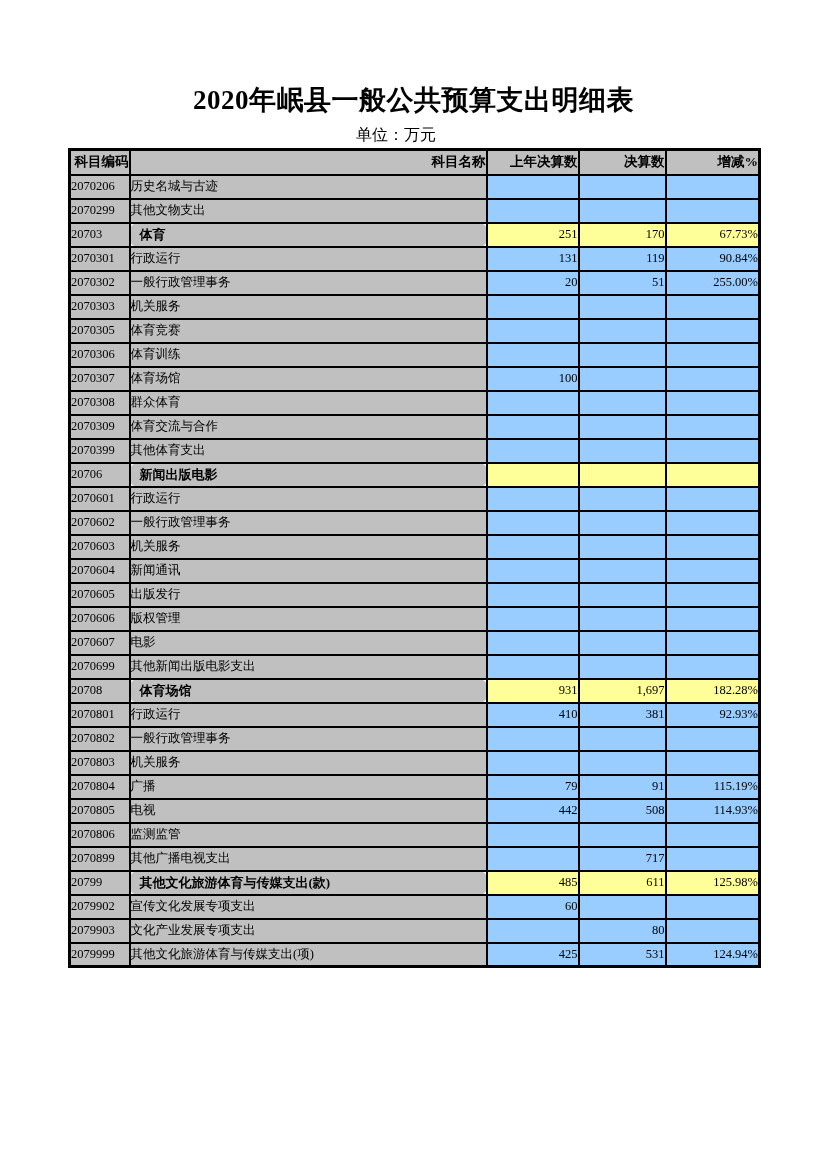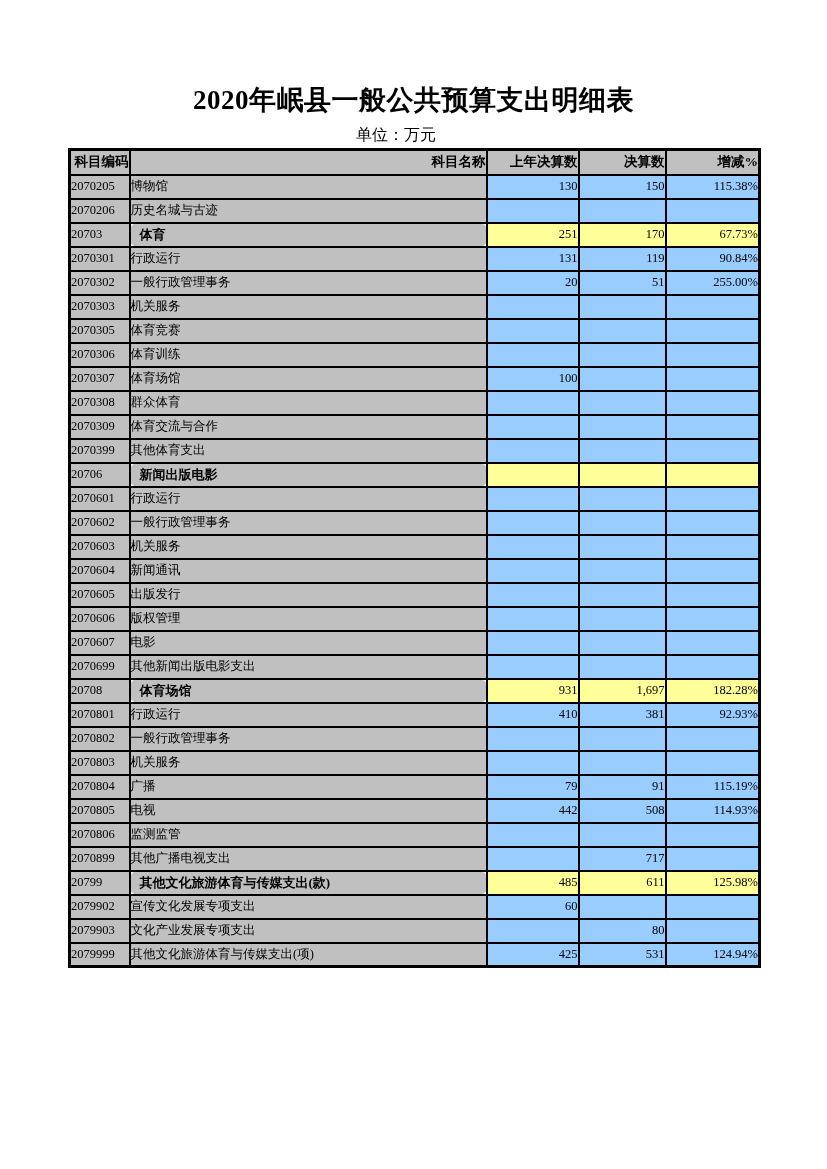--- a/index.html
+++ b/index.html
@@ -103,29 +103,29 @@
       <tr>
         <th>科目编码</th>
         <th>科目名称</th>
         <th>上年决算数</th>
         <th>决算数</th>
         <th>增减%</th>
       </tr>
     </thead>
     <tbody>
         <tr>
-          <td class="code">2070205</td>
-          <td class="name">博物馆</td>
-          <td class="val">130</td>
-          <td class="val">150</td>
-          <td class="val">115.38%</td>
-        </tr>
-        <tr>
           <td class="code">2070206</td>
           <td class="name">历史名城与古迹</td>
+          <td class="val"></td>
+          <td class="val"></td>
+          <td class="val"></td>
+        </tr>
+        <tr>
+          <td class="code">2070299</td>
+          <td class="name">其他文物支出</td>
           <td class="val"></td>
           <td class="val"></td>
           <td class="val"></td>
         </tr>
         <tr class="section">
           <td class="code">20703</td>
           <td class="name">体育</td>
           <td class="val">251</td>
           <td class="val">170</td>
           <td class="val">67.73%</td>

